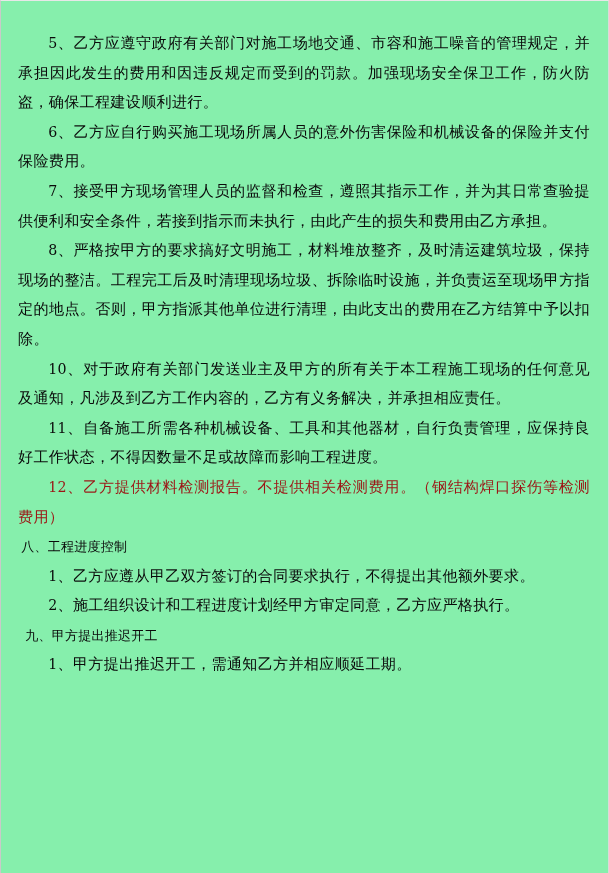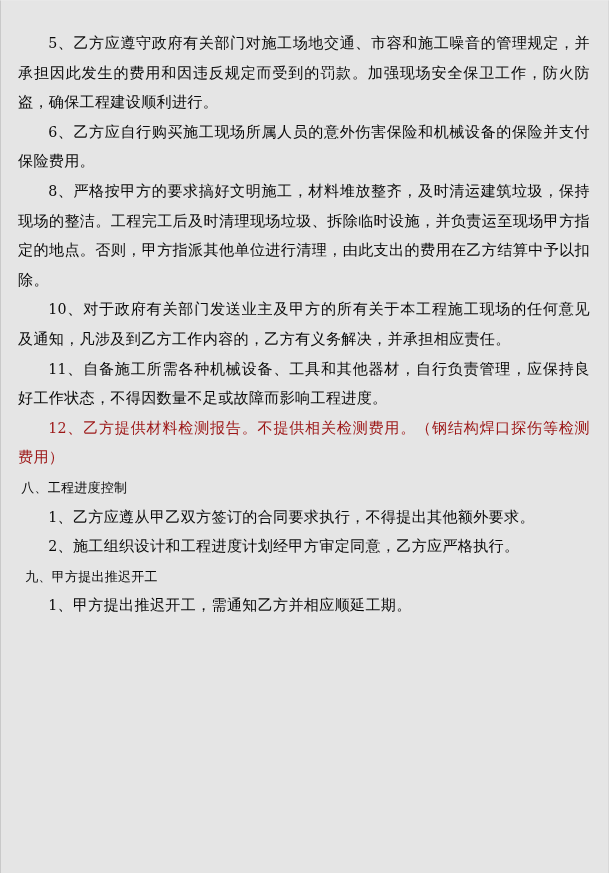--- a/index.html
+++ b/index.html
@@ -12,21 +12,21 @@
     height: 873px;
     overflow: hidden;
     font-family: "DejaVu Sans", "Liberation Sans", sans-serif;
   }
 
   #page {
     position: relative;
     width: 609px;
     height: 873px;
     box-sizing: border-box;
-    background: #e5e5e5;
+    background: #86efac;
     border-left: 1px solid #c9c9c9;
     border-right: 1px solid #d9d9d9;
     border-top: 1px solid #e8e8e8;
   }
 
   #doc-body {
     position: absolute;
     left: 17px;
     top: 28px;
     width: 572px;
@@ -72,20 +72,21 @@
   }
 </style>
 </head>
 <body>
 
 <div id="page">
   <div id="doc-body">
 
     <p class="para"><span class="num">5</span>、乙方应遵守政府有关部门对施工场地交通、市容和施工噪音的管理规定，并承担因此发生的费用和因违反规定而受到的罚款。加强现场安全保卫工作，防火防盗，确保工程建设顺利进行。</p>
     <p class="para"><span class="num">6</span>、乙方应自行购买施工现场所属人员的意外伤害保险和机械设备的保险并支付保险费用。</p>
+    <p class="para"><span class="num">7</span>、接受甲方现场管理人员的监督和检查，遵照其指示工作，并为其日常查验提供便利和安全条件，若接到指示而未执行，由此产生的损失和费用由乙方承担。</p>
     <p class="para"><span class="num">8</span>、严格按甲方的要求搞好文明施工，材料堆放整齐，及时清运建筑垃圾，保持现场的整洁。工程完工后及时清理现场垃圾、拆除临时设施，并负责运至现场甲方指定的地点。否则，甲方指派其他单位进行清理，由此支出的费用在乙方结算中予以扣除。</p>
     <p class="para"><span class="num">10</span>、对于政府有关部门发送业主及甲方的所有关于本工程施工现场的任何意见及通知，凡涉及到乙方工作内容的，乙方有义务解决，并承担相应责任。</p>
     <p class="para"><span class="num">11</span>、自备施工所需各种机械设备、工具和其他器材，自行负责管理，应保持良好工作状态，不得因数量不足或故障而影响工程进度。</p>
     <p class="para red"><span class="num">12</span>、乙方提供材料检测报告。不提供相关检测费用。（钢结构焊口探伤等检测费用）</p>
 
     <p class="heading">八、工程进度控制</p>
     <p class="para"><span class="num">1</span>、乙方应遵从甲乙双方签订的合同要求执行，不得提出其他额外要求。</p>
     <p class="para"><span class="num">2</span>、施工组织设计和工程进度计划经甲方审定同意，乙方应严格执行。</p>
 
     <p class="heading h-nine">九、甲方提出推迟开工</p>

